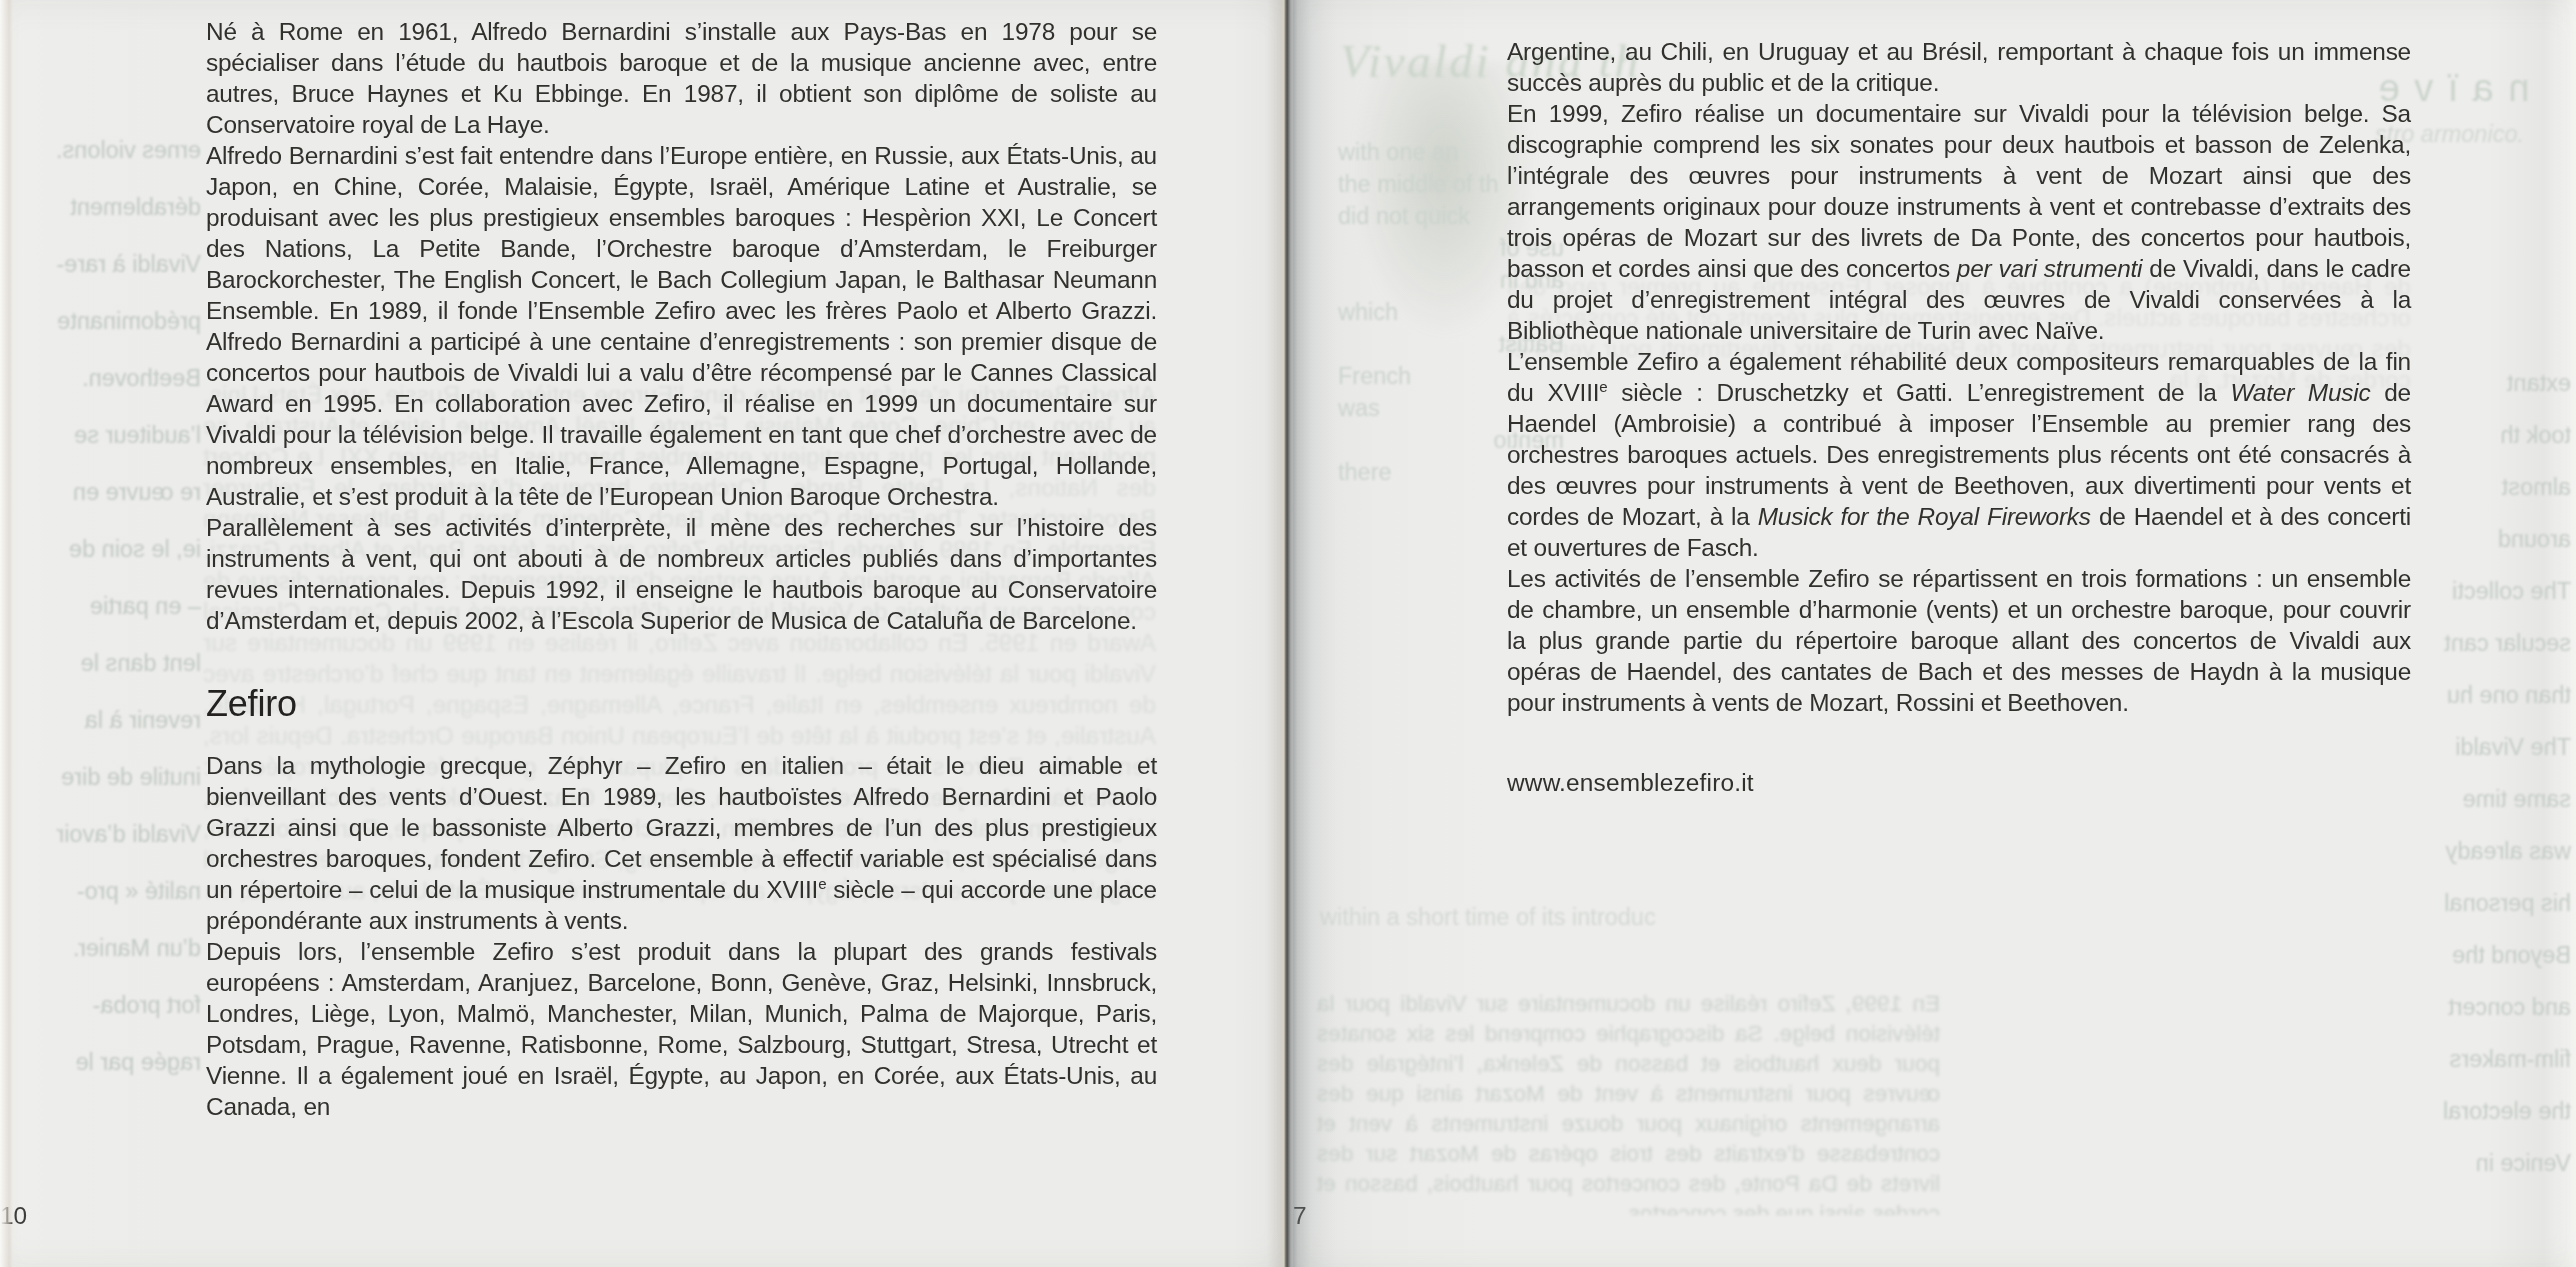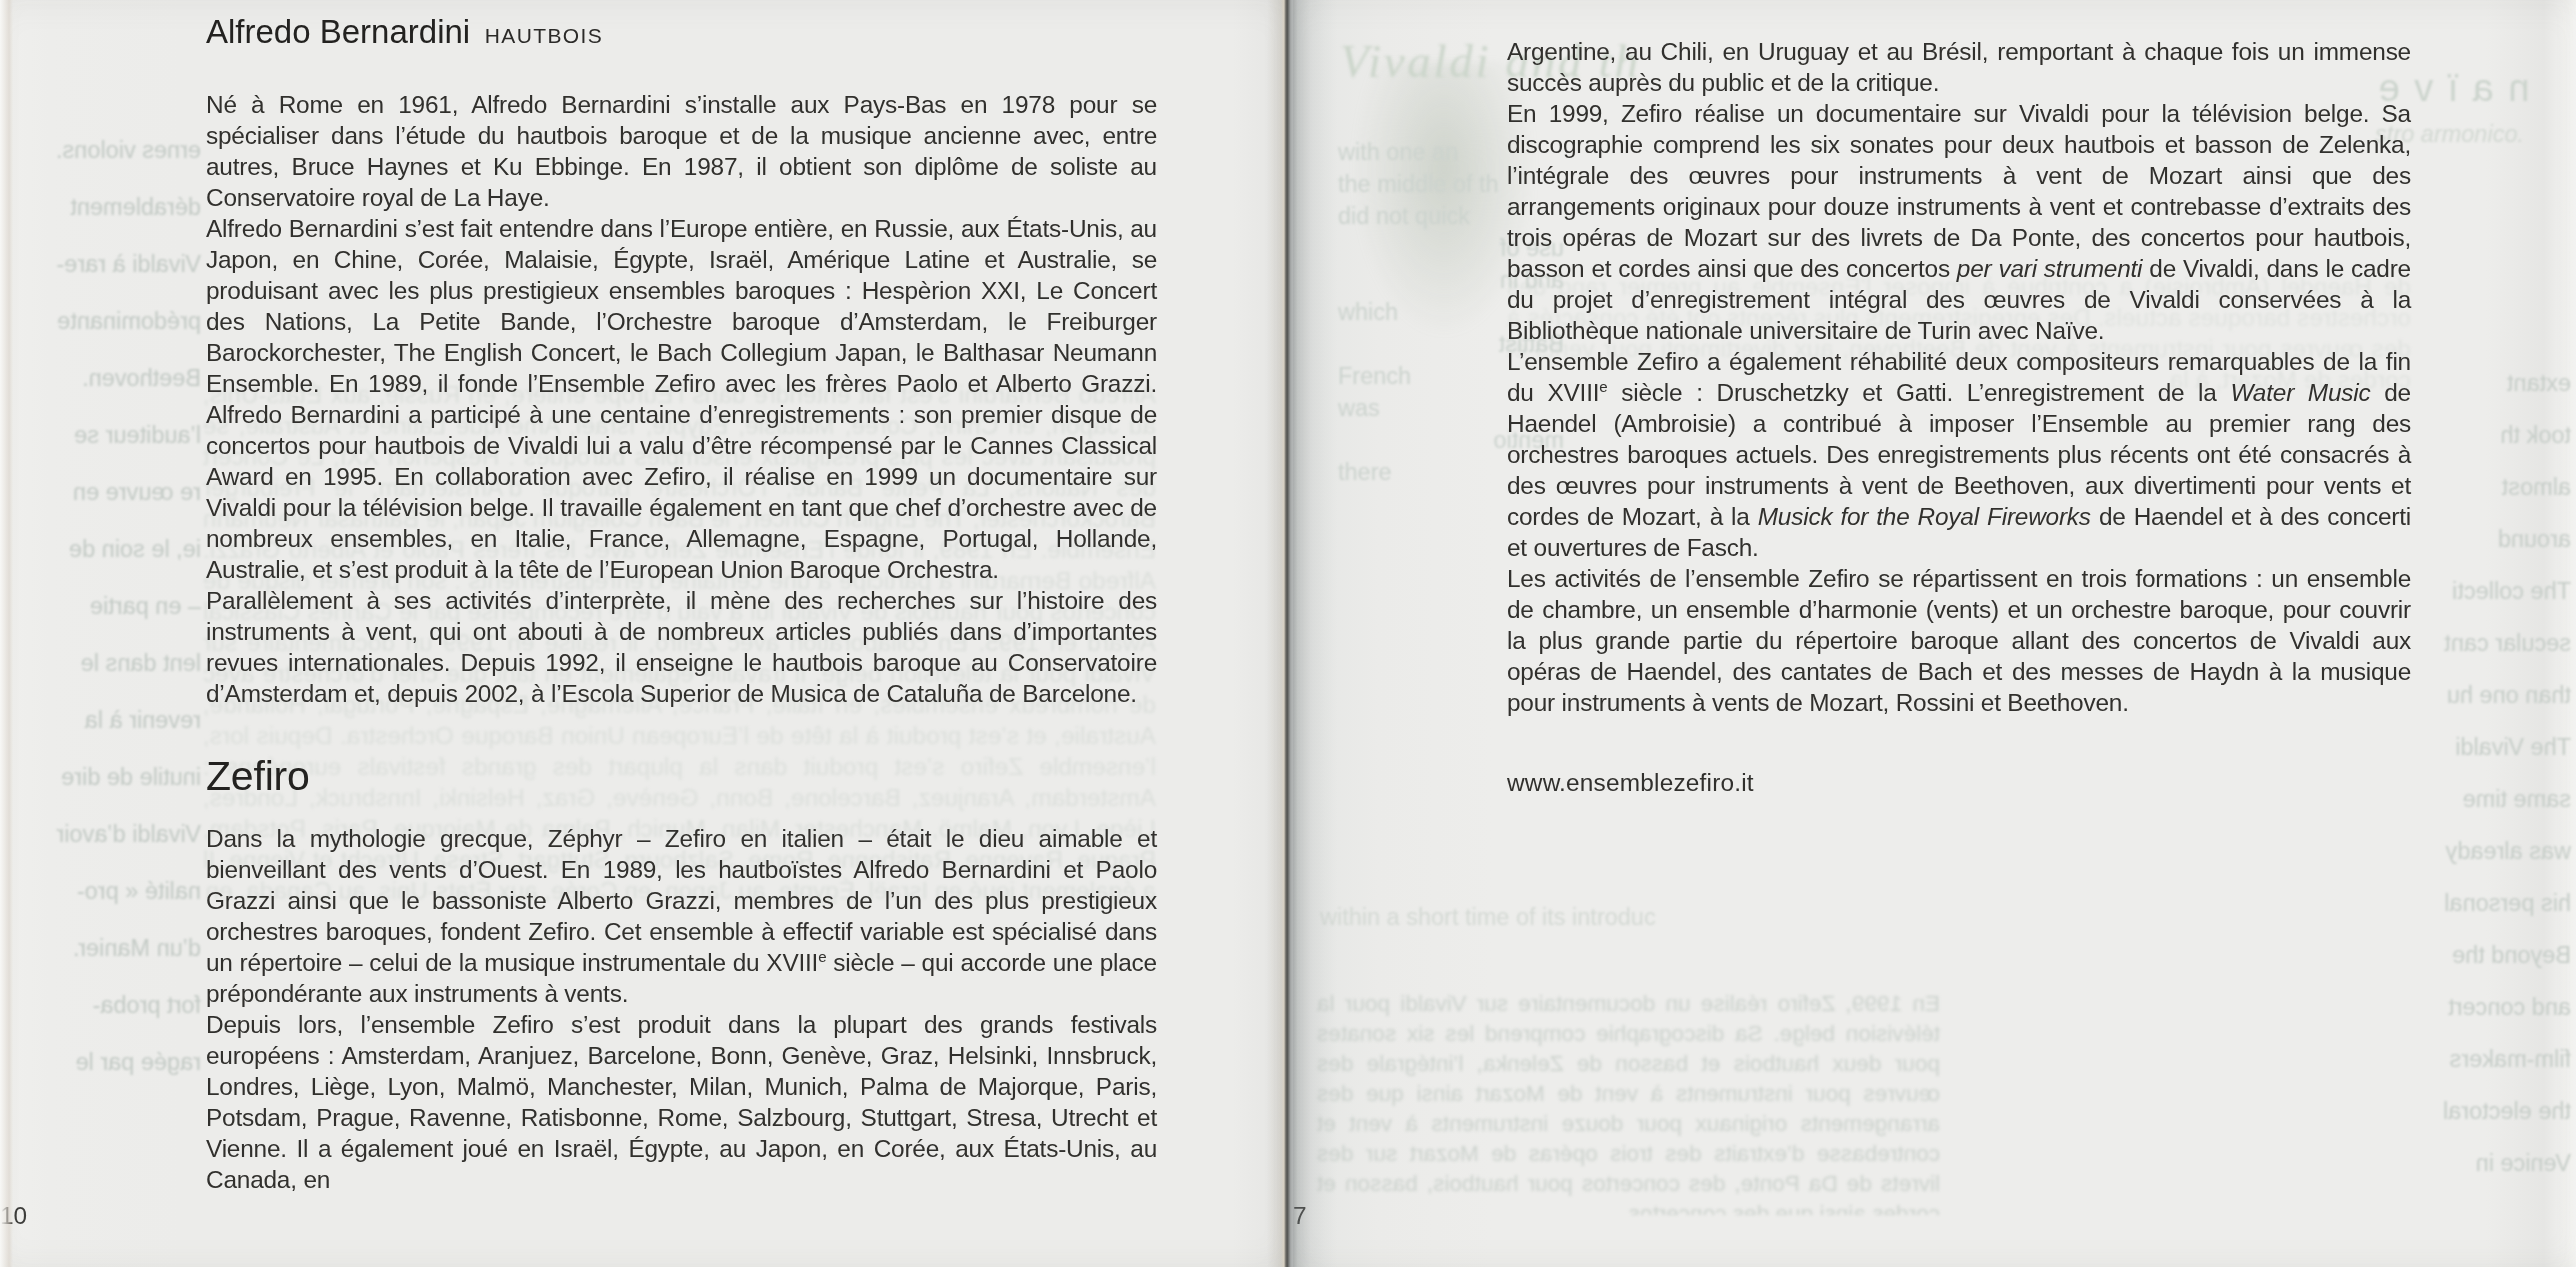--- a/index.html
+++ b/index.html
@@ -21,21 +21,21 @@
   .edge-left{position:absolute;left:0;top:0;width:12.6px;height:1268px;z-index:6;
     background:linear-gradient(90deg,#f8f8f6 0%, rgba(216,207,196,0.5) 70%, rgba(216,207,196,0) 100%);}
 
   
   .col{position:absolute;z-index:3;color:#31302d;font-size:24.4px;line-height:31px;
        text-align:justify;letter-spacing:-0.2px;}
   .col-left{left:206px;top:16.3px;width:951px;}
   .col-right{left:214px;top:36px;width:904px;}
   .title{font-size:33px;font-weight:400;color:#232220;margin:0 0 38px 0;text-align:left;letter-spacing:0;}
   .title .role{font-size:21px;letter-spacing:1.4px;margin-left:14.5px;color:#2b2a28;}
-  .heading2{font-size:41px;font-weight:400;color:#232220;margin:52px 0 31px 0;text-align:left;}
+  .heading2{font-size:36px;font-weight:400;color:#232220;margin:52px 0 31px 0;text-align:left;}
   p{margin:0;}
   .it{font-style:italic;}
   sup{font-size:0.62em;line-height:0;vertical-align:super;}
   .website{font-weight:400;margin-top:49px;text-align:left;letter-spacing:0.2px;}
   .pagenum{position:absolute;bottom:38px;left:0;width:100%;text-align:left;
            font-size:24.4px;color:#3c3c3a;z-index:4;}
 
   
   .ghost{position:absolute;z-index:1;pointer-events:none;color:#c6cdc8;}
   .mir{transform:scaleX(-1);}
@@ -90,21 +90,20 @@
       <div>d’un Manier.</div>
         <div>fort proba-</div>
       <div>ragée par le</div>
     </div>
     <div class="ghost gfill gfill-left mir">
       <span>Alfredo Bernardini s’est fait entendre dans l’Europe entière, en Russie, aux États-Unis, au Japon, en Chine, Corée, Malaisie, Égypte, Israël, Amérique Latine et Australie, se produisant avec les plus prestigieux ensembles baroques : Hespèrion XXI, Le Concert des Nations, La Petite Bande, l’Orchestre baroque d’Amsterdam, le Freiburger Barockorchester, The English Concert, le Bach Collegium Japan, le Balthasar Neumann Ensemble. En 1989, il fonde l’Ensemble Zefiro avec les frères Paolo et Alberto Grazzi. Alfredo Bernardini a participé à une centaine d’enregistrements : son premier disque de concertos pour hautbois de Vivaldi lui a valu d’être récompensé par le Cannes Classical Award en 1995. En collaboration avec Zefiro, il réalise en 1999 un documentaire sur Vivaldi pour la télévision belge. Il travaille également en tant que chef d’orchestre avec de nombreux ensembles, en Italie, France, Allemagne, Espagne, Portugal, Hollande, Australie, et s’est produit à la tête de l’European Union Baroque Orchestra.</span>
       <span>Depuis lors, l’ensemble Zefiro s’est produit dans la plupart des grands festivals européens : Amsterdam, Aranjuez, Barcelone, Bonn, Genève, Graz, Helsinki, Innsbruck, Londres, Liège, Lyon, Malmö, Manchester, Milan, Munich, Palma de Majorque, Paris, Potsdam, Prague, Ravenne, Ratisbonne, Rome, Salzbourg, Stuttgart, Stresa, Utrecht et Vienne. Il a également joué en Israël, Égypte, au Japon, en Corée, aux États-Unis, au Canada, en</span>
     </div>
 
     <div class="col col-left">
-      <h1 class="title"><span>Alfredo Bernardini</span><span class="role">HAUTBOIS</span></h1>
       <p>Né à Rome en 1961, Alfredo Bernardini s’installe aux Pays-Bas en 1978 pour se spécialiser dans l’étude du hautbois baroque et de la musique ancienne avec, entre autres, Bruce Haynes et Ku Ebbinge. En 1987, il obtient son diplôme de soliste au Conservatoire royal de La Haye.</p>
       <p>Alfredo Bernardini s’est fait entendre dans l’Europe entière, en Russie, aux États-Unis, au Japon, en Chine, Corée, Malaisie, Égypte, Israël, Amérique Latine et Australie, se produisant avec les plus prestigieux ensembles baroques : Hespèrion XXI, Le Concert des Nations, La Petite Bande, l’Orchestre baroque d’Amsterdam, le Freiburger Barockorchester, The English Concert, le Bach Collegium Japan, le Balthasar Neumann Ensemble. En 1989, il fonde l’Ensemble Zefiro avec les frères Paolo et Alberto Grazzi. Alfredo Bernardini a participé à une centaine d’enregistrements : son premier disque de concertos pour hautbois de Vivaldi lui a valu d’être récompensé par le Cannes Classical Award en 1995. En collaboration avec Zefiro, il réalise en 1999 un documentaire sur Vivaldi pour la télévision belge. Il travaille également en tant que chef d’orchestre avec de nombreux ensembles, en Italie, France, Allemagne, Espagne, Portugal, Hollande, Australie, et s’est produit à la tête de l’European Union Baroque Orchestra.</p>
       <p>Parallèlement à ses activités d’interprète, il mène des recherches sur l’histoire des instruments à vent, qui ont abouti à de nombreux articles publiés dans d’importantes revues internationales. Depuis 1992, il enseigne le hautbois baroque au Conservatoire d’Amsterdam et, depuis 2002, à l’Escola Superior de Musica de Cataluña de Barcelone.</p>
       <h2 class="heading2">Zefiro</h2>
       <p><span>Dans la mythologie grecque, Zéphyr – Zefiro en italien – était le dieu aimable et bienveillant des vents d’Ouest. En 1989, les hautboïstes Alfredo Bernardini et Paolo Grazzi ainsi que le bassoniste Alberto Grazzi, membres de l’un des plus prestigieux orchestres baroques, fondent Zefiro. Cet ensemble à effectif variable est spécialisé dans un répertoire – celui de la musique instrumentale du XVIII</span><sup>e</sup><span> siècle – qui accorde une place prépondérante aux instruments à vents.</span></p>
       <p>Depuis lors, l’ensemble Zefiro s’est produit dans la plupart des grands festivals européens : Amsterdam, Aranjuez, Barcelone, Bonn, Genève, Graz, Helsinki, Innsbruck, Londres, Liège, Lyon, Malmö, Manchester, Milan, Munich, Palma de Majorque, Paris, Potsdam, Prague, Ravenne, Ratisbonne, Rome, Salzbourg, Stuttgart, Stresa, Utrecht et Vienne. Il a également joué en Israël, Égypte, au Japon, en Corée, aux États-Unis, au Canada, en</p>
     </div>
 
     <div class="pagenum">10</div>
   </div>

